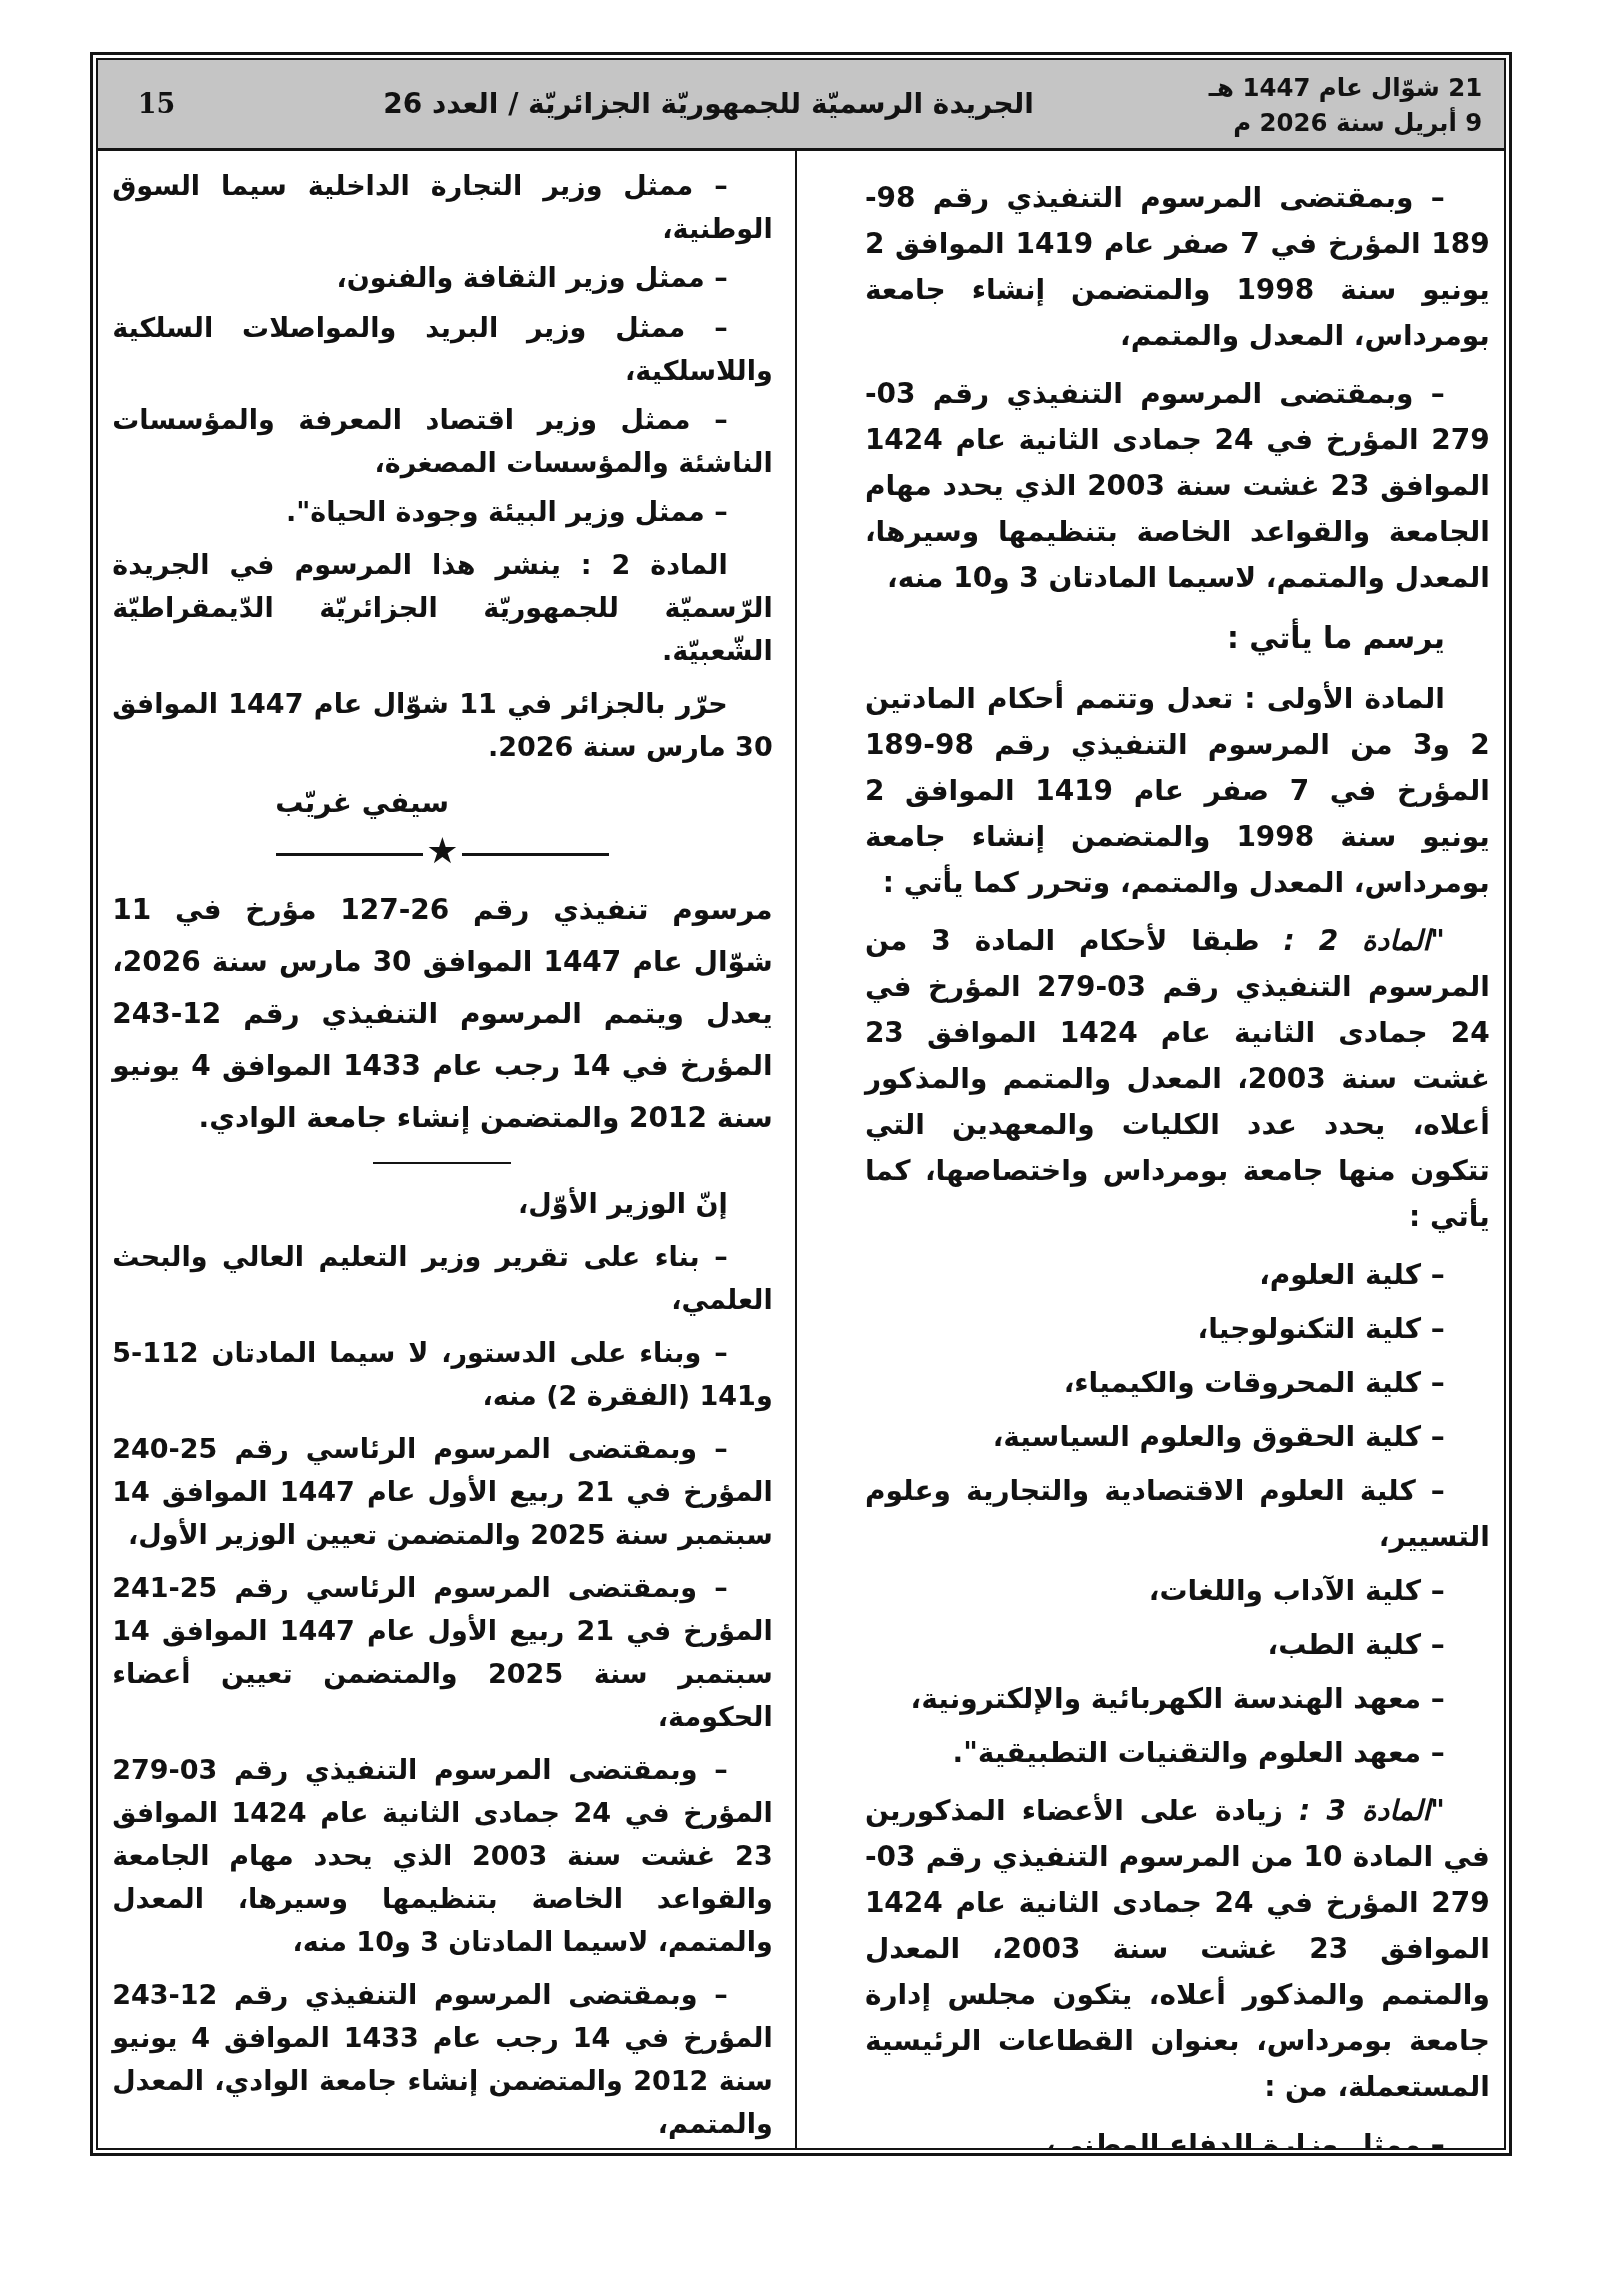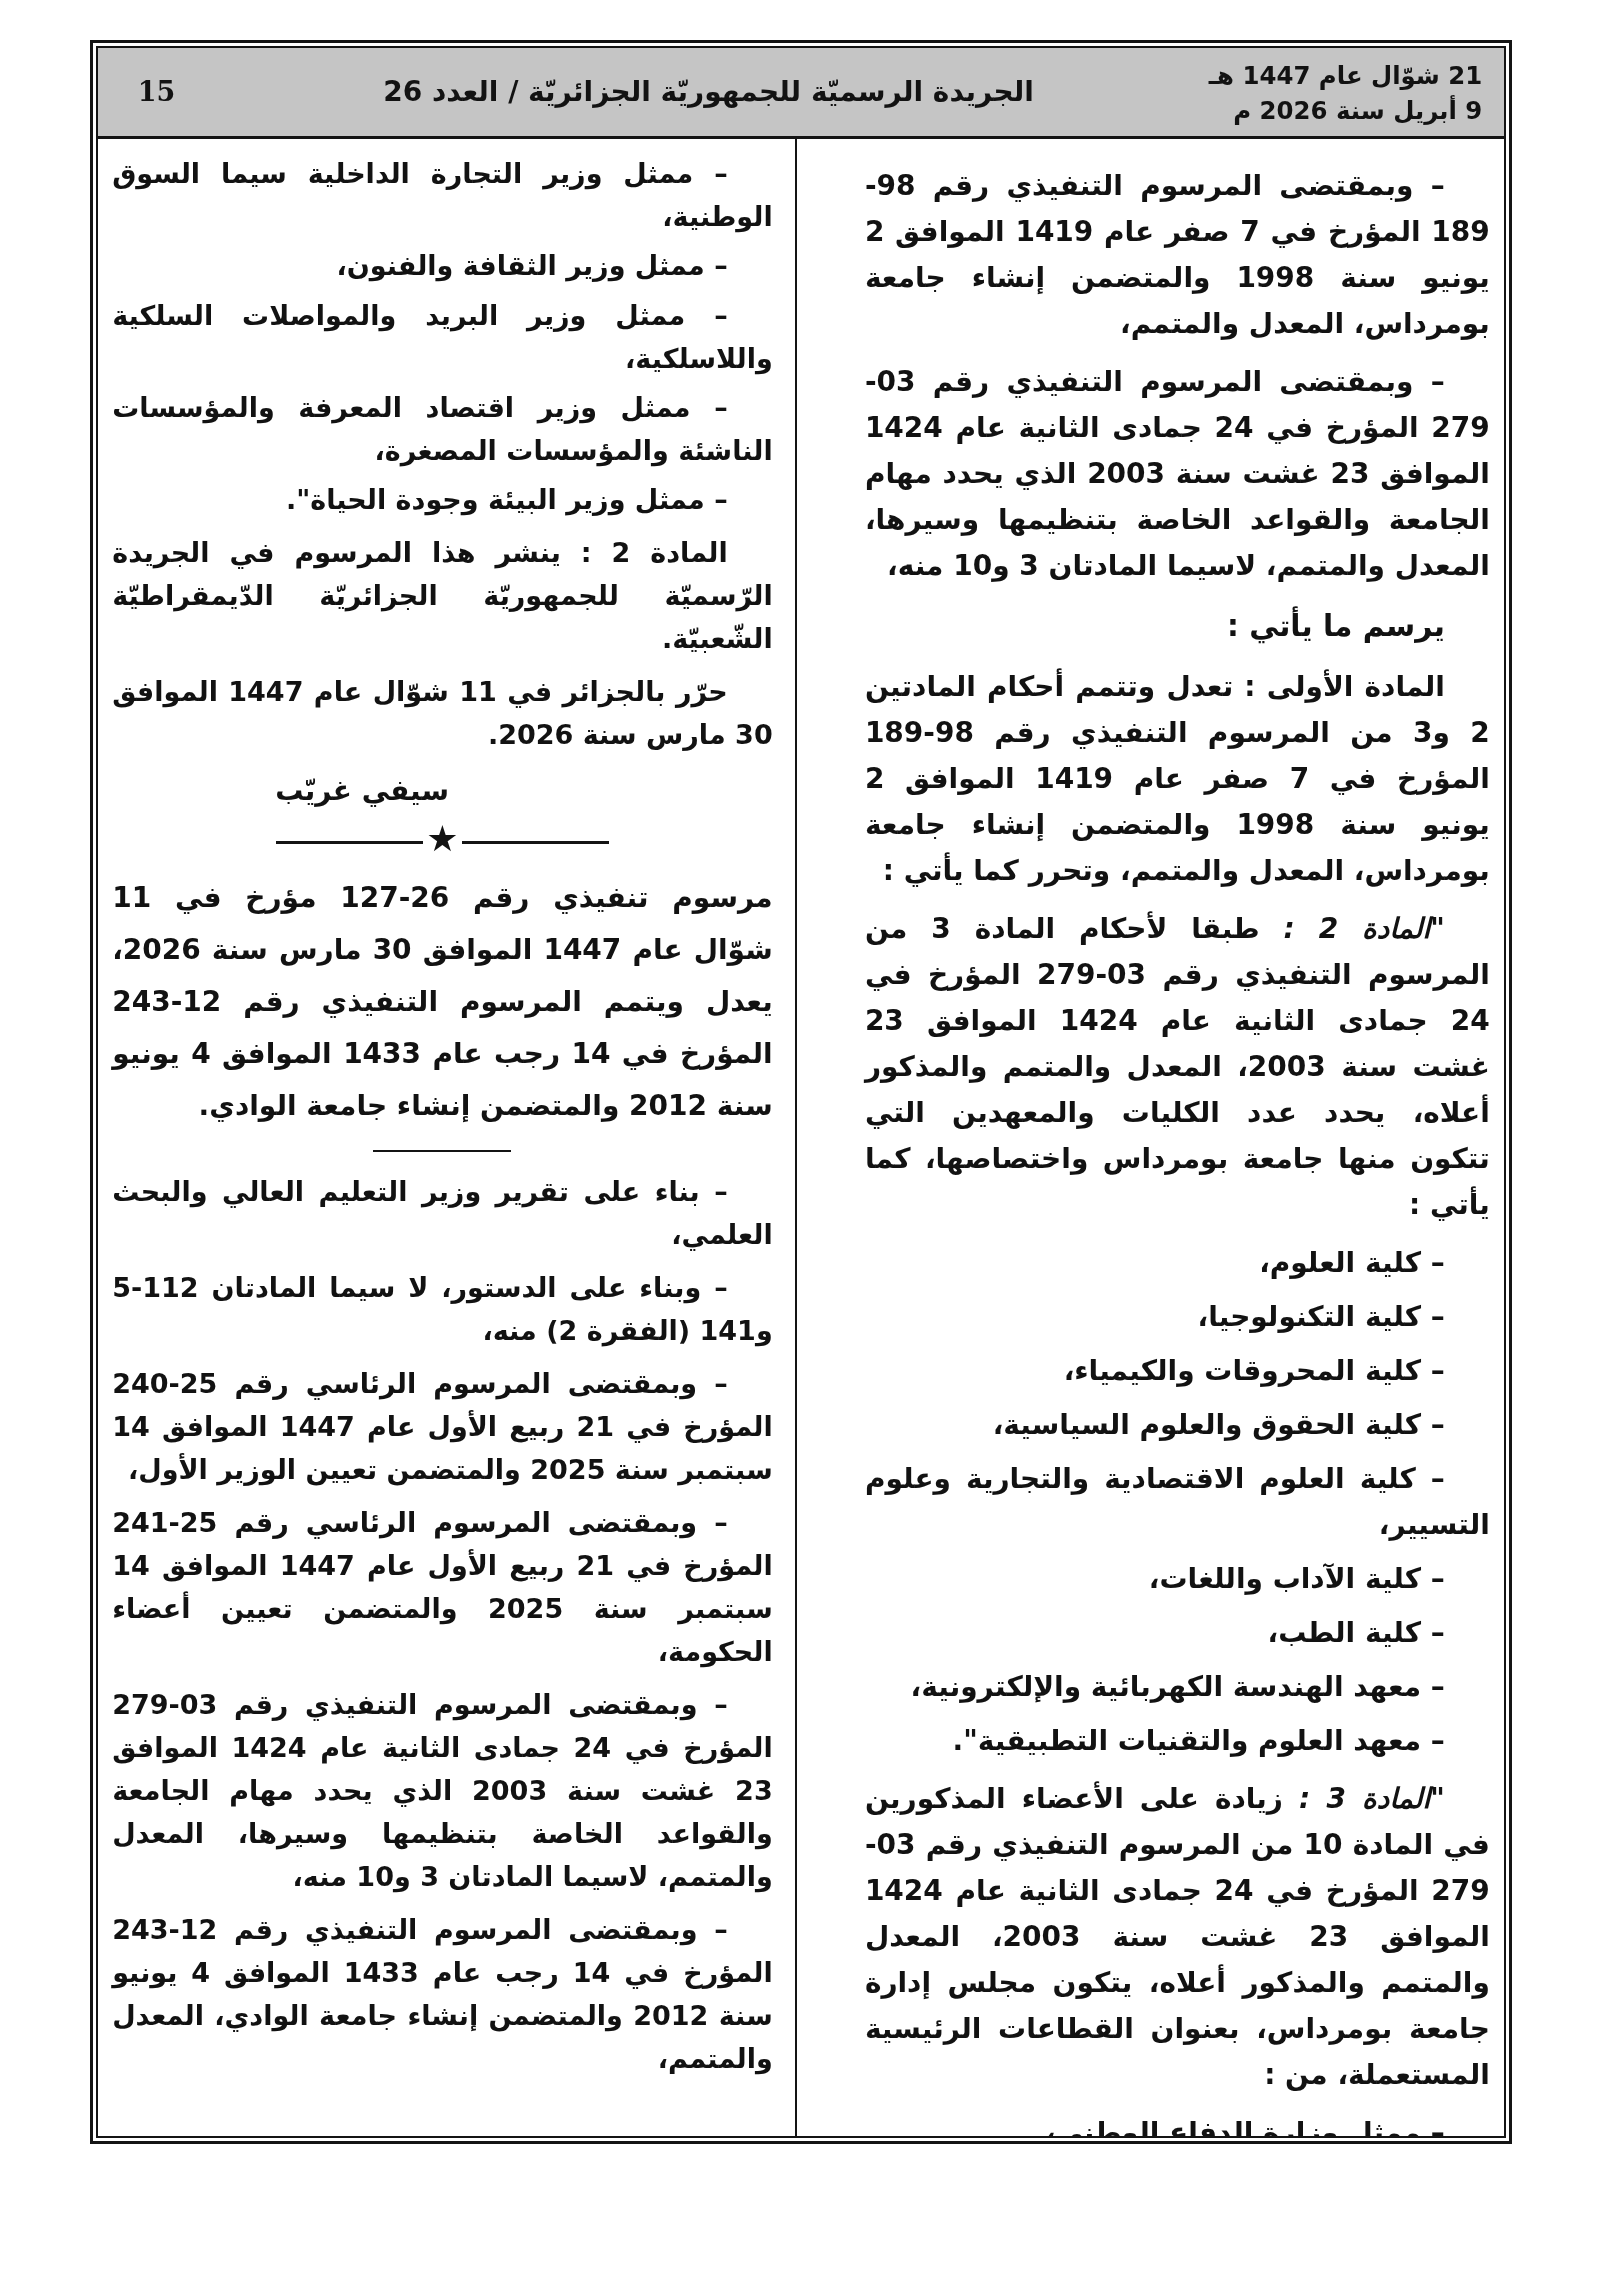--- a/index.html
+++ b/index.html
@@ -1,20 +1,20 @@
 <!DOCTYPE html>
 <html lang="ar" style="font-size:14.5px"><head>
 <meta charset="utf-8">
 <style>
   html,body{margin:0;padding:0;}
   body{
     width:1615px;height:2285px;position:relative;background:#ffffff;
     font-family:"DejaVu Sans",sans-serif;color:#121212;
   }
-  .frame{position:absolute;left:90px;top:40px;width:1422px;height:2104px;
+  .frame{position:absolute;left:90px;top:52px;width:1422px;height:2104px;
     border:3.6px solid #141414;box-sizing:border-box;background:#fff;}
   .frame-inner{position:absolute;inset:2.7px;border:2.7px solid #141414;overflow:hidden;}
 
   
   .band{height:88px;background:#c5c5c5;border-bottom:3.6px solid #141414;
     display:flex;align-items:center;direction:rtl;font-weight:bold;}
   .band-dates{width:308px;padding:1.8px 22px 0 0;text-align:right;font-size:24.4px;line-height:35px;}
   .band-title{flex:1;text-align:center;font-size:28px;letter-spacing:0;}
   .band-page{width:145px;text-align:left;padding-left:40px;font-size:27px;
     font-family:"DejaVu Serif",serif;box-sizing:border-box;}
@@ -66,20 +66,21 @@
         <p class="b-para"><b class="lead">المادة 2 :</b> <span>ينشر هذا المرسوم في الجريدة الرّسميّة للجمهوريّة الجزائريّة الدّيمقراطيّة الشّعبيّة.</span></p>
         <p class="b-para">حرّر بالجزائر في 11 شوّال عام 1447 الموافق 30 مارس سنة 2026.</p>
         <p class="b-sig">سيفي غريّب</p>
         <div class="star-sep">
           <span class="seg"></span>
           <span class="star">★</span>
           <span class="seg"></span>
         </div>
         <p class="b-title">مرسوم تنفيذي رقم 26-127 مؤرخ في 11 شوّال عام 1447 الموافق 30 مارس سنة 2026، يعدل ويتمم المرسوم التنفيذي رقم 12-243 المؤرخ في 14 رجب عام 1433 الموافق 4 يونيو سنة 2012 والمتضمن إنشاء جامعة الوادي.</p>
         <div class="title-rule"></div>
+        <p class="b-para">إنّ الوزير الأوّل،</p>
         <p class="b-para">– بناء على تقرير وزير التعليم العالي والبحث العلمي،</p>
         <p class="b-para">– وبناء على الدستور، لا سيما المادتان 112-5 و141 (الفقرة 2) منه،</p>
         <p class="b-para">– وبمقتضى المرسوم الرئاسي رقم 25-240 المؤرخ في 21 ربيع الأول عام 1447 الموافق 14 سبتمبر سنة 2025 والمتضمن تعيين الوزير الأول،</p>
         <p class="b-para">– وبمقتضى المرسوم الرئاسي رقم 25-241 المؤرخ في 21 ربيع الأول عام 1447 الموافق 14 سبتمبر سنة 2025 والمتضمن تعيين أعضاء الحكومة،</p>
         <p class="b-para">– وبمقتضى المرسوم التنفيذي رقم 03-279 المؤرخ في 24 جمادى الثانية عام 1424 الموافق 23 غشت سنة 2003 الذي يحدد مهام الجامعة والقواعد الخاصة بتنظيمها وسيرها، المعدل والمتمم، لاسيما المادتان 3 و10 منه،</p>
         <p class="b-para">– وبمقتضى المرسوم التنفيذي رقم 12-243 المؤرخ في 14 رجب عام 1433 الموافق 4 يونيو سنة 2012 والمتضمن إنشاء جامعة الوادي، المعدل والمتمم،</p>
 
       </div>
 
       <div class="divider"></div>

